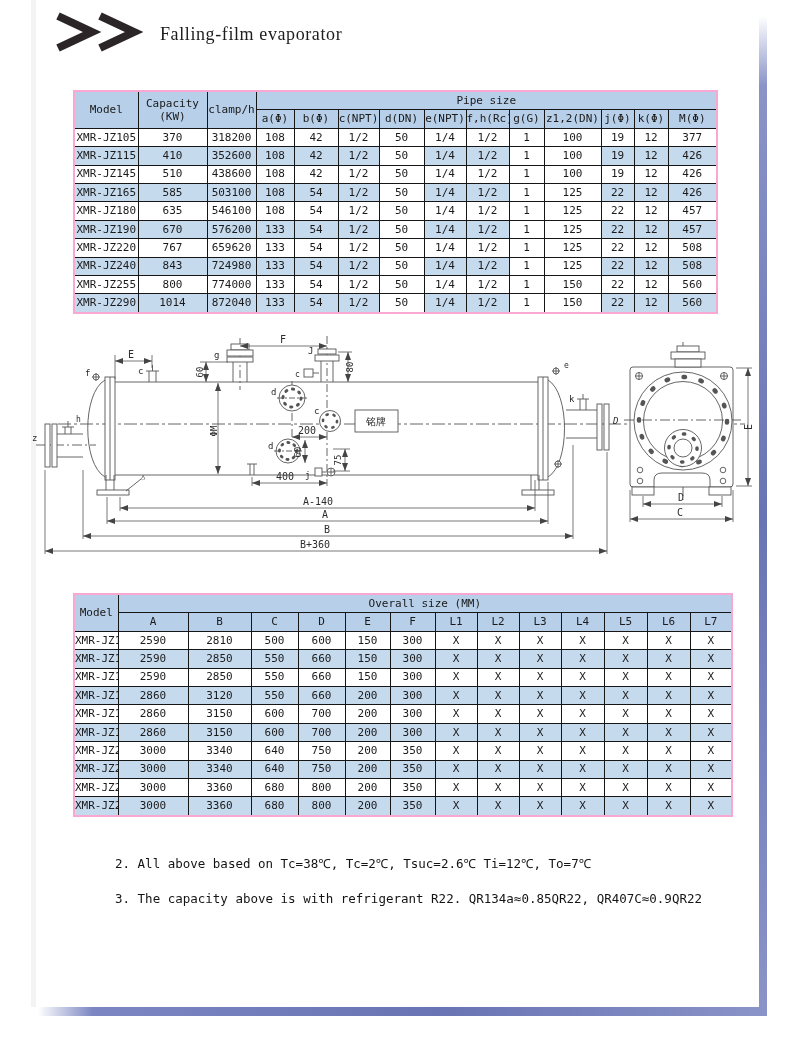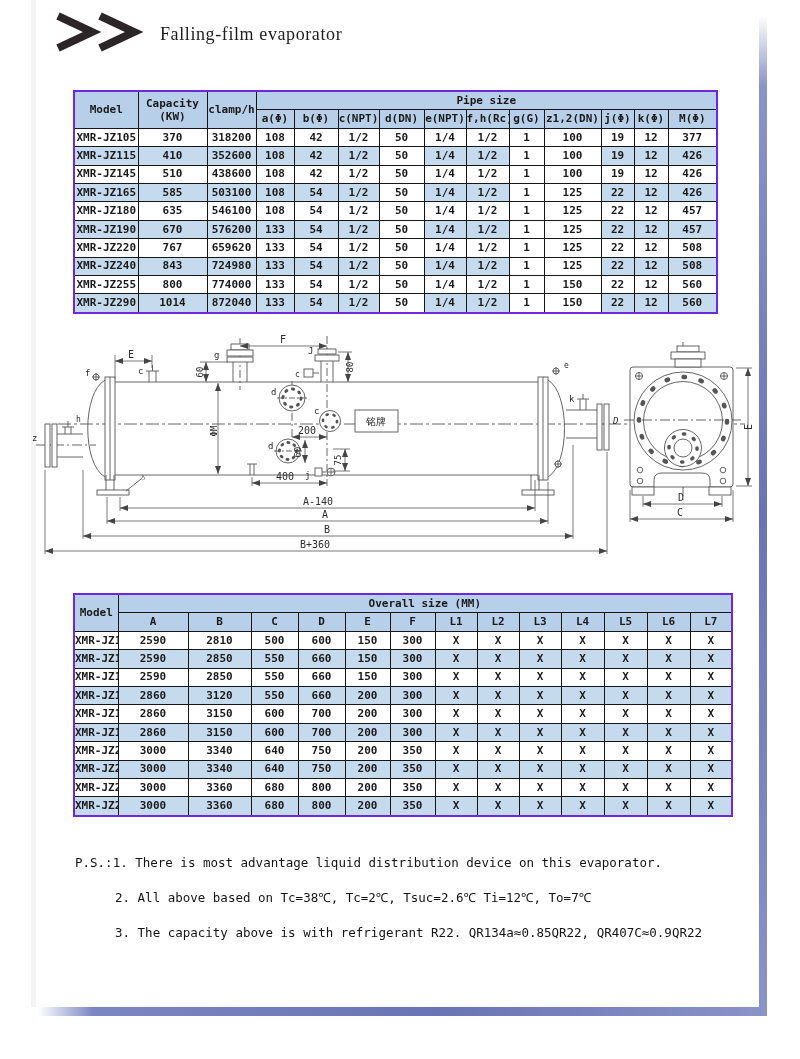--- a/index.html
+++ b/index.html
@@ -11,21 +11,21 @@
        background:linear-gradient(to bottom, rgba(123,134,194,0) 0px, #8a94c8 70px, #6974b4 50%, #8a94c8 100%);}
   .frame-bottom{position:absolute;left:38px;top:1007px;width:729px;height:9px;
        background:linear-gradient(to right, rgba(123,134,194,0) 0px, #7b86c2 55px, #6974b4 55%, #8a94c8 100%);}
   .logo{position:absolute;left:52px;top:11px;}
   .title{position:absolute;left:160px;top:24px;font-family:Liberation Serif, serif;
        font-size:18px;letter-spacing:0.6px;color:#1d1d1d;}
   table.spec{border-collapse:collapse;table-layout:fixed;position:absolute;
        font-size:11px;text-align:center;}
   table.spec td{border:1px solid #161616;padding:0;line-height:1.05;height:17.4px;
        overflow:hidden;white-space:nowrap;}
-  table.spec{border:2px solid #6d28d9;font-weight:bold;}
+  table.spec{border:2px solid #f9a8d4;}
   #t1{left:73px;top:90px;width:643px;}
   #t2{left:73px;top:593px;width:658px;}
   thead td{background:#b7cfe8;height:17px;}
   td.cap div{line-height:1.2;}
   tbody tr.alt td{background:#c6daee;}
   tbody tr.alt td.wcol{background:#fff;}
   .diagram{position:absolute;left:30px;top:332px;}
   .diagram text{font-family:"DejaVu Sans Mono",monospace;fill:#2c2c2c;}
   .notes{position:absolute;left:75px;top:855px;width:650px;font-size:12.5px;color:#141414;}
   .notes .nline{margin:0 0 19px 0;}
@@ -650,20 +650,19 @@
           <td>X</td>
           <td>X</td>
           <td>X</td>
           <td>X</td>
           <td>X</td>
         </tr>
       </tbody>
   </table>
 
   <div class="notes">
-    <p class="nline">P.S.:1. There is most advantage liquid distribution device on this evaporator.</p>
     <p class="nline ind">2. All above based on Tc=38℃, Tc=2℃, Tsuc=2.6℃ Ti=12℃, To=7℃</p>
     <p class="nline ind">3. The capacity above is with refrigerant R22. QR134a≈0.85QR22, QR407C≈0.9QR22</p>
   </div>
 
   <div class="frame-right"></div>
   <div class="frame-bottom"></div>
 </div>
 
 </body></html>

